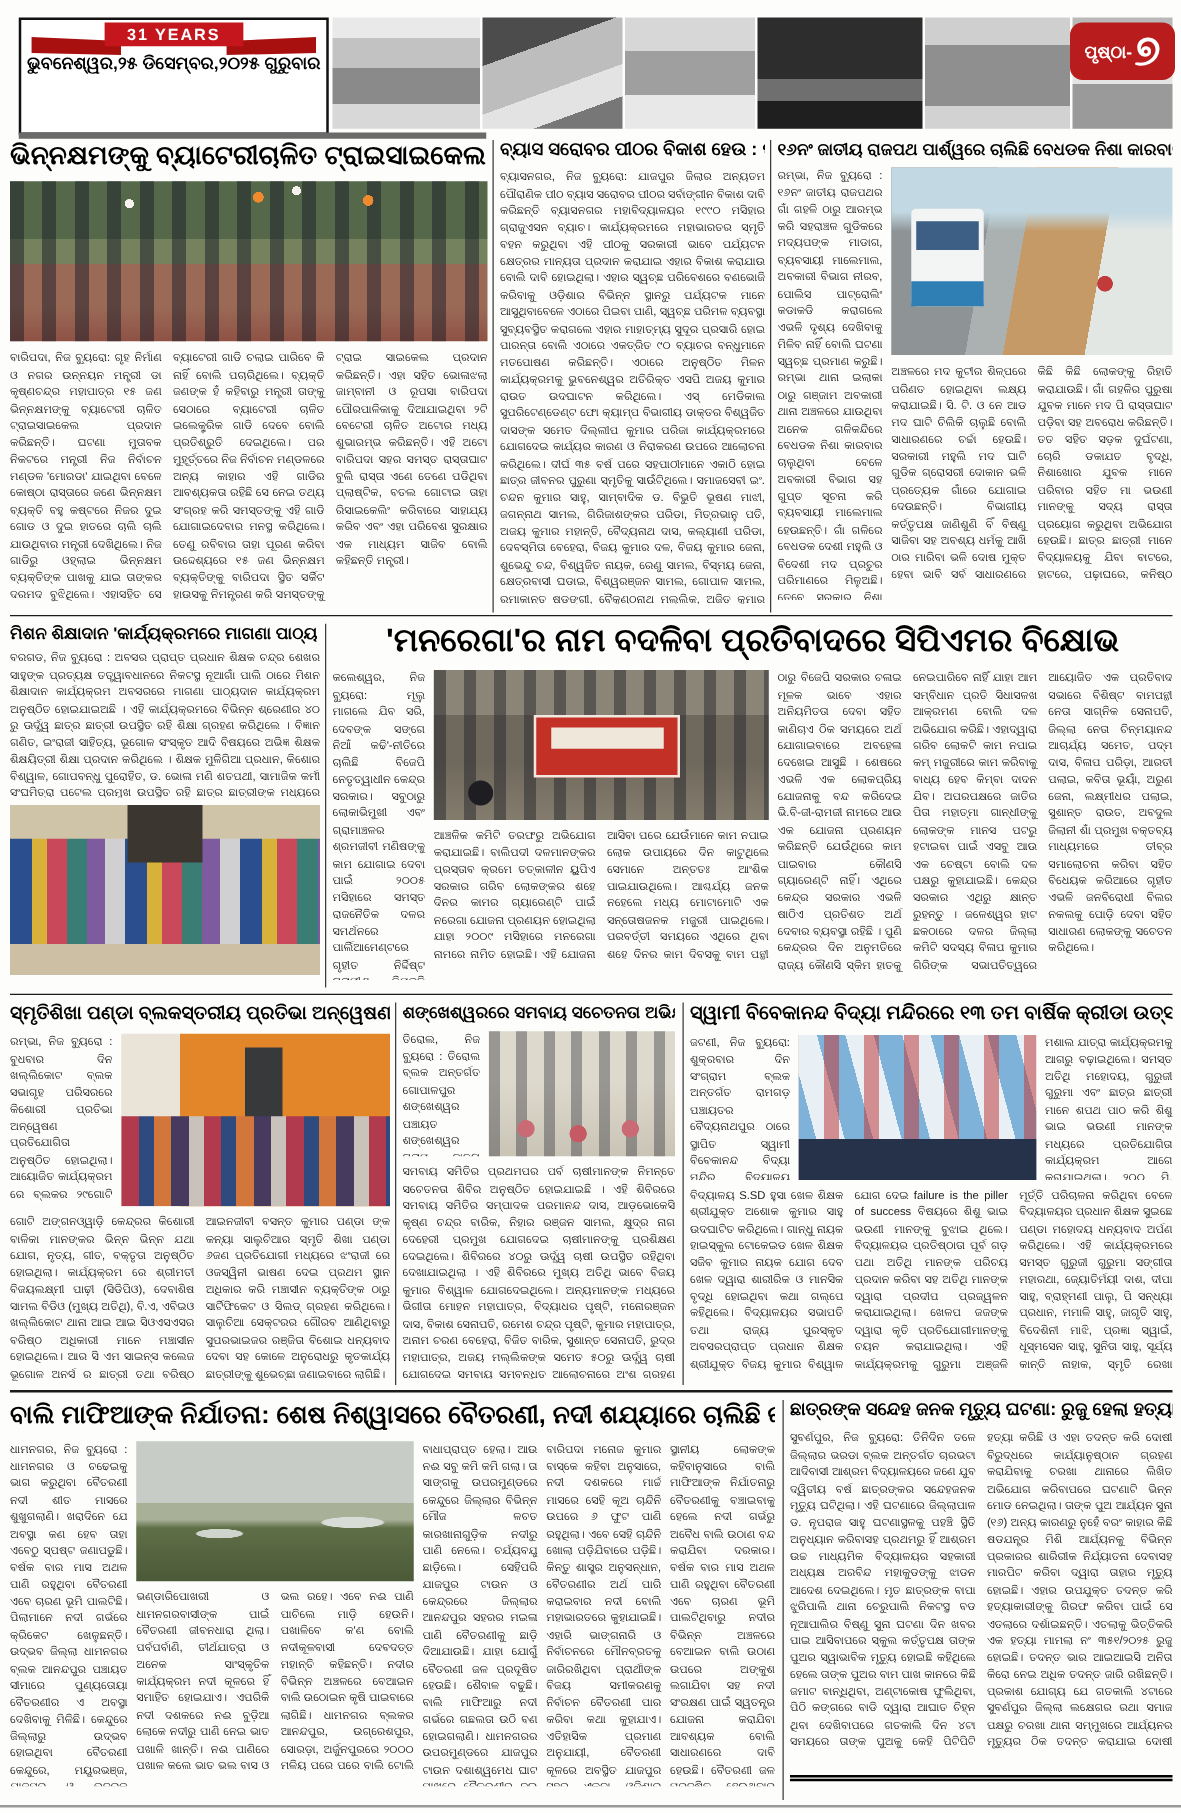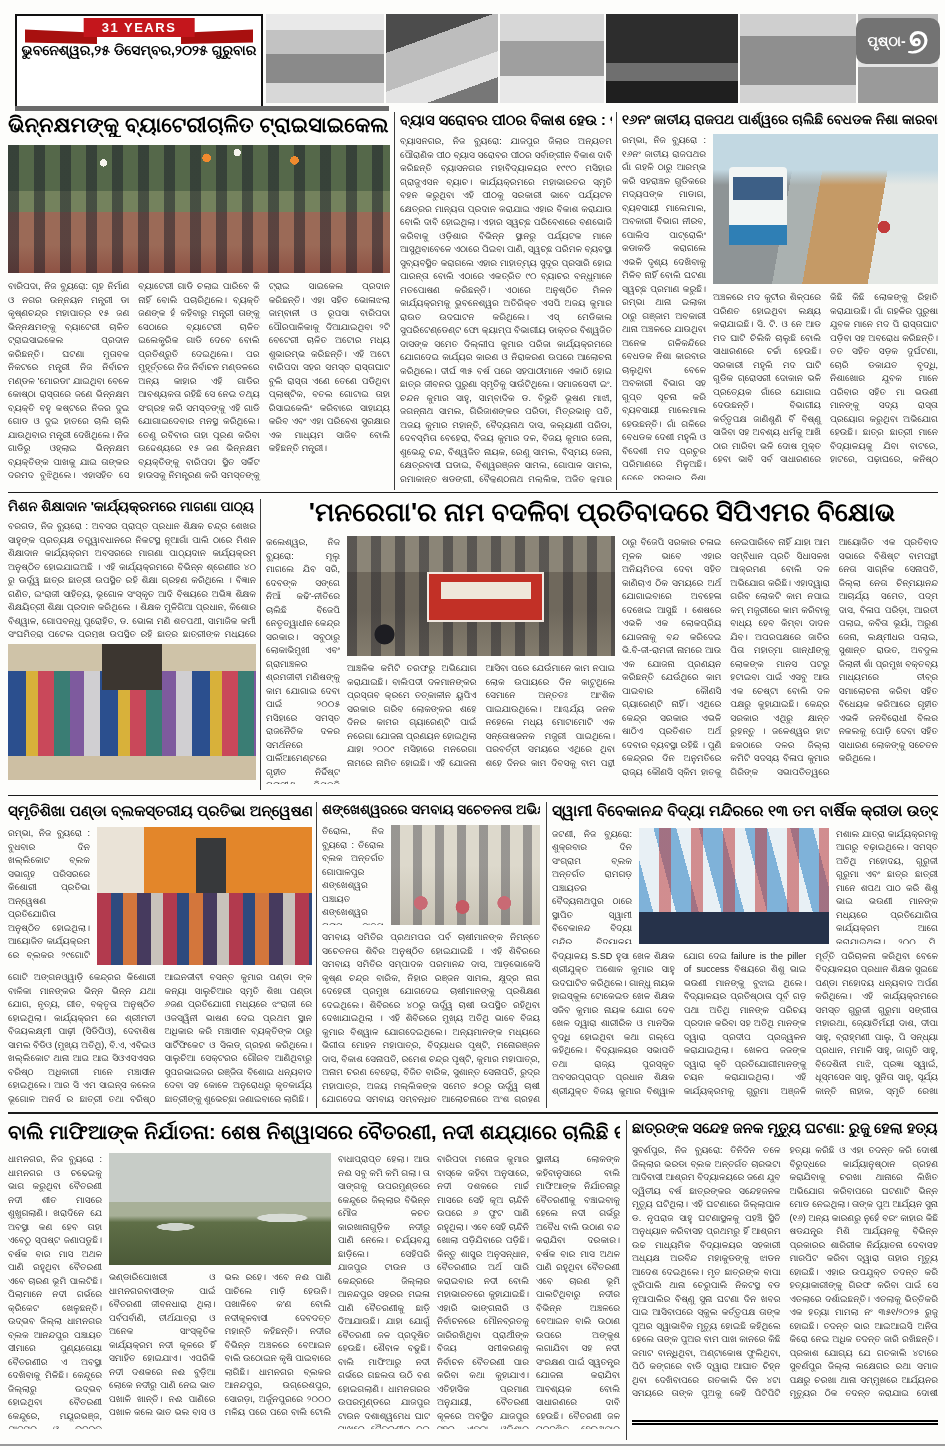--- a/index.html
+++ b/index.html
@@ -18,21 +18,21 @@
   .dateline{text-align:center;font-weight:bold;font-size:14px;margin-top:2px;white-space:nowrap;overflow:hidden;}
   .mast-underbar{position:absolute;left:15px;top:106px;width:374px;height:5px;background:#6a6a6a;}
   .strip{position:absolute;left:266px;top:14px;width:672px;height:89px;display:flex;gap:2px;}
   .strip .sp{height:100%;}
   .sp1{width:118px;background:linear-gradient(180deg,#e9e9e9 0 18%,#c2c2c2 18% 45%,#8a8a8a 45% 78%,#d8d8d8 78%);}
   .sp2{width:112px;background:linear-gradient(160deg,#4c4c4c 0 30%,#bdbdbd 30% 60%,#e3e3e3 60% 80%,#777 80%);}
   .sp3{width:104px;background:linear-gradient(180deg,#d7d7d7 0 30%,#9f9f9f 30% 70%,#e8e8e8 70%);}
   .sp4{width:132px;background:linear-gradient(180deg,#2d2d2d 0 55%,#6f6f6f 55% 75%,#1f1f1f 75%);}
   .sp5{width:116px;background:linear-gradient(180deg,#cfcfcf 0 25%,#8f8f8f 25% 80%,#d2d2d2 80%);}
   .sp6{flex:1;background:linear-gradient(180deg,#b9b9b9 0 45%,#e4e4e4 45% 60%,#9a9a9a 60%);}
-  .page-badge{position:absolute;left:856px;top:18px;width:84px;height:46px;background:#737373;border-radius:10px;
+  .page-badge{position:absolute;left:856px;top:18px;width:84px;height:46px;background:#b91c1c;border-radius:10px;
               color:#fff;display:flex;align-items:center;justify-content:center;gap:2px;}
   .page-badge .lbl{font-weight:bold;font-size:14px;}
   .page-badge .num{font-weight:bold;font-size:34px;line-height:1;}
   
   .vr{position:absolute;width:0;border-left:1px solid #3c3c3c;}
   .hr{position:absolute;height:0;border-top:2px solid #1b1b1b;}
   .hr.thin{border-top-width:1.5px;}
   .hr.gray{border-top:2px solid #9a9a9a;}
   .double-rule{border-top:5px double #000;margin-top:8px;}
   

